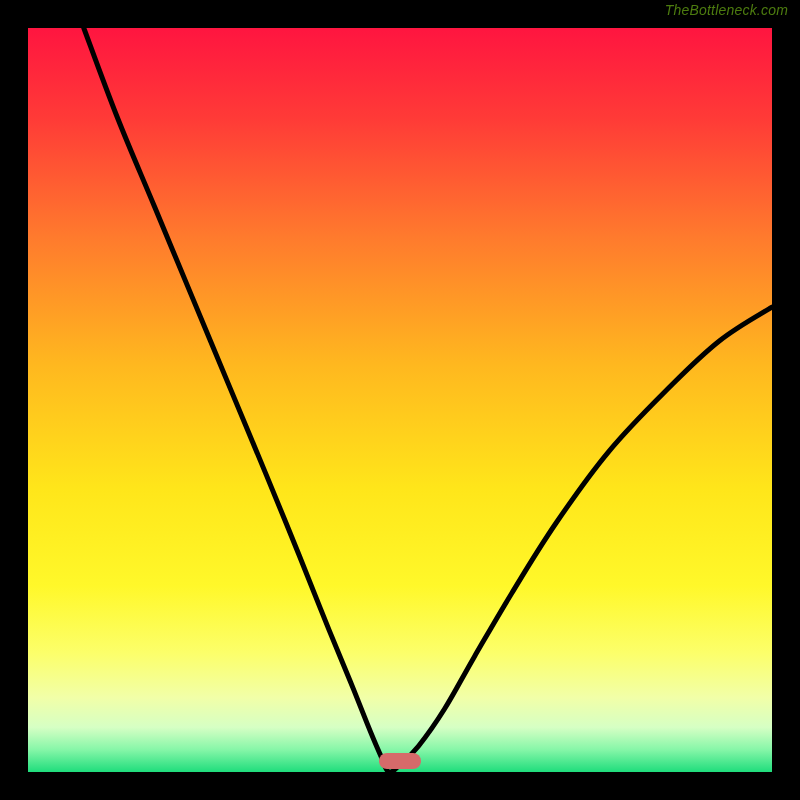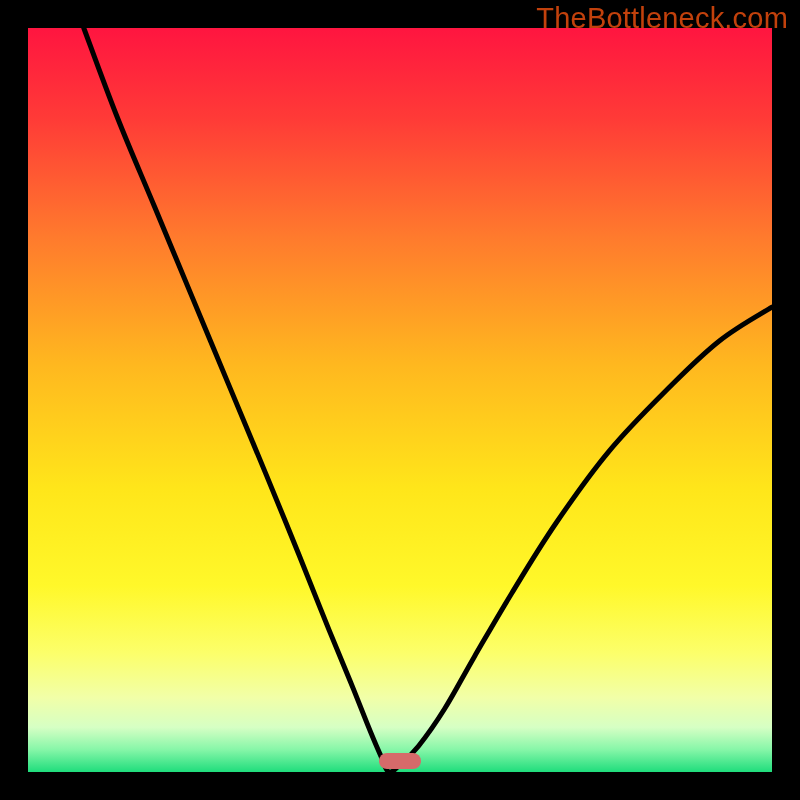--- a/index.html
+++ b/index.html
@@ -14,24 +14,25 @@
     position: relative;
     width: 800px;
     height: 800px;
     background: #000;
   }
   .attribution {
     position: absolute;
     top: 2px;
     right: 12px;
     font-family: Arial, Helvetica, sans-serif;
-    font-size: 29px;
-    color: #c2410c;
+    font-size: 14px;
+    color: #4d7c0f;
     letter-spacing: 0.2px;
     z-index: 10;
+    font-style: italic;
   }
   .plot {
     position: absolute;
     left: 28px;
     top: 28px;
     width: 744px;
     height: 744px;
     overflow: hidden;
   }
   .gradient {

